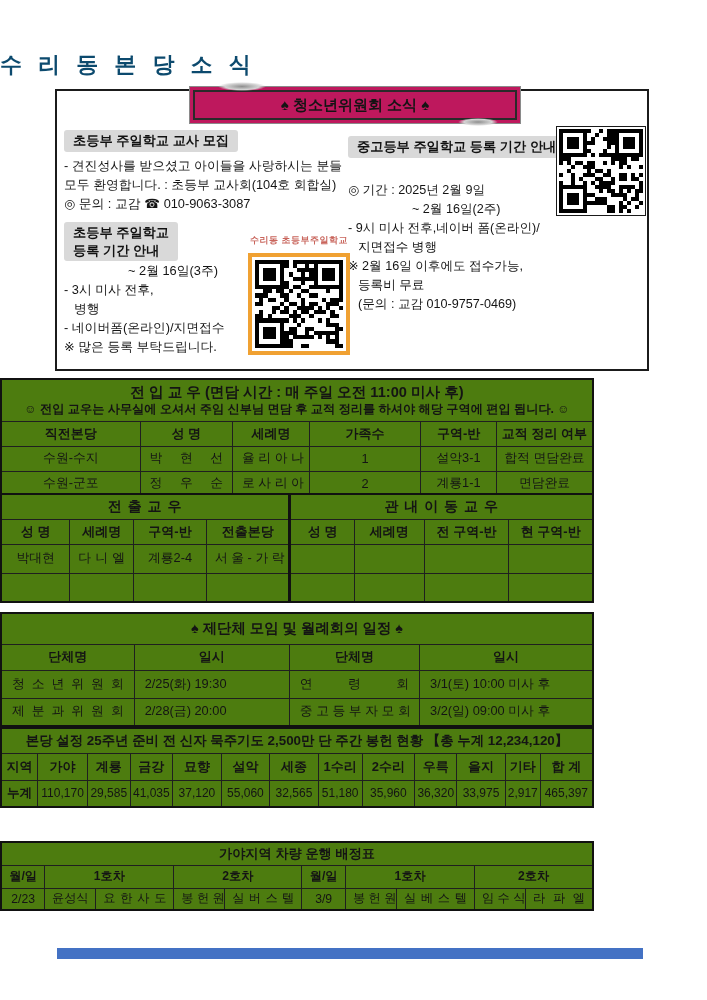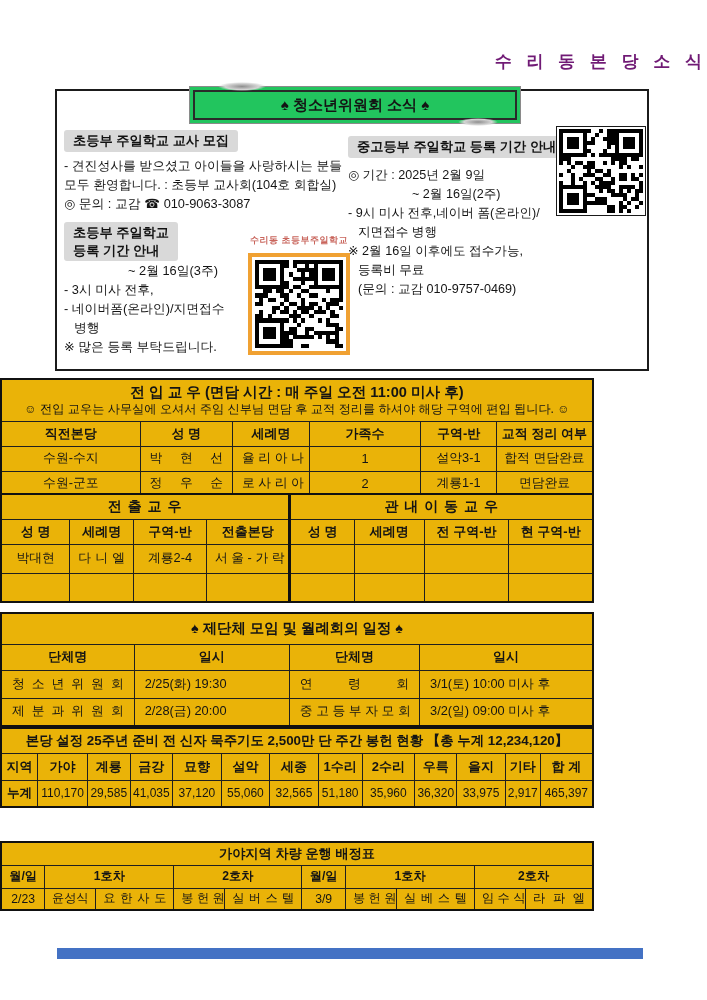--- a/index.html
+++ b/index.html
@@ -3,73 +3,73 @@
 <meta charset="utf-8">
 <style>
   * { margin:0; padding:0; box-sizing:border-box; }
   html,body { background:#ffffff; }
   #page {
     position:relative; width:707px; height:1000px; background:#fff;
     font-family:"Liberation Sans","DejaVu Sans",sans-serif; color:#141414; overflow:hidden;
   }
   
   .title {
-    position:absolute; top:50px; left:0; width:100%; text-align:right;
-    font-size:17px; font-weight:bold; letter-spacing:5px; color:#701a75;
+    position:absolute; top:50px; left:0; width:100%; text-align:left;
+    font-size:22px; font-weight:bold; letter-spacing:5px; color:#0c4a6e;
   }
   
   .youth-box {
     position:absolute; left:55px; top:89px; width:594px; height:282px;
     border:2px solid #1b1b1b; background:#fff;
   }
   .banner {
     position:absolute; left:189px; top:86px; width:332px; height:38px;
-    background:#22c55e; border:1px solid #8a8a8a; padding:3px; z-index:3;
+    background:#be185d; border:1px solid #8a8a8a; padding:3px; z-index:3;
   }
   .banner-inner {
     width:100%; height:100%; border:2px solid #2a2a2a;
     display:flex; align-items:center; justify-content:center;
     font-size:15px; font-weight:bold;
   }
   .orn { position:absolute; background:radial-gradient(closest-side,#8f8f8f,#d5d5d5 70%,transparent); border-radius:50%; }
   .orn1 { left:28px; top:-5px; width:48px; height:9px; }
   .orn2 { right:22px; bottom:-3px; width:40px; height:8px; }
   .glabel {
     display:inline-block; background:#d9d9d9; color:#111;
     font-size:13.2px; font-weight:bold; padding:2px 9px; border-radius:3px; line-height:1.35;
   }
   .col-left  { position:absolute; left:64px;  top:130px; width:295px; font-size:12.8px; }
   .col-right { position:absolute; left:348px; top:136px; width:250px; font-size:12.6px; }
   .bodyline { line-height:19px; white-space:nowrap; }
-  .mt4 { margin-top:4px; } .mt8 { margin-top:8px; }
+  .mt4 { margin-top:4px; } .mt8 { margin-top:23px; }
   .ind-lg { padding-left:64px; } .ind-sm { padding-left:10px; }
   
   .qr { display:grid; grid-template-columns:repeat(21,1fr); grid-auto-rows:1fr; background:#fff; }
   .qr i { display:block; } .qr .b { background:#000; }
   .qr-mid-wrap { position:absolute; left:246px; top:234px; width:106px; text-align:center; z-index:2; }
   .qr-caption { font-size:9px; font-weight:bold; color:#c9655c; letter-spacing:0.5px; margin-bottom:3px; white-space:nowrap; }
   .qr-frame { display:inline-block; border:4px solid #f0a132; background:#fff; padding:3px; }
   .qr-mid { width:88px; height:88px; }
   .qr-right { position:absolute; left:557px; top:127px; width:88px; height:88px; border:2px solid #fff; outline:1px solid #1a1a1a; }
   
   .tbl-wrap { position:absolute; left:55px; width:594px; }
-  table { width:100%; border-collapse:collapse; table-layout:fixed; background:#eab308; }
+  table { width:100%; border-collapse:collapse; table-layout:fixed; background:#4d7c0f; }
   th,td {
     border:1.5px solid #1f1f1f; text-align:center; vertical-align:middle;
     font-size:12.8px; white-space:nowrap; overflow:hidden; padding:0 2px;
   }
   th { font-weight:bold; font-size:13px; }
   table { border:2px solid #111; }
   .band td, .band th { font-weight:bold; }
   
   #t1 { position:absolute; top:378px; left:0; }
   #t1 tr { height:25px; }
   #t1 tr.band { height:42px; }
   .band-title { font-size:14.6px; font-weight:bold; line-height:1.3; }
-  .band-sub   { font-size:12.2px; font-weight:normal; line-height:1.25; }
+  .band-sub   { font-size:12.2px; font-weight:bold; line-height:1.25; }
   #t1 tbody td:nth-child(2), #t1 tbody td:nth-child(3) { text-align:justify; text-align-last:justify; padding:0 9px; }
   
   #t2 { position:absolute; top:493px; left:0; }
   #t2 tr { height:29px; }
   #t2 tr.band, #t2 tr.hdr { height:25px; }
   #t2 .band th { font-size:14px; letter-spacing:1px; }
   #t2 td:nth-child(5), #t2 .hdr th:nth-child(5), #t2 .band th:nth-child(2) { border-left:3px solid #111; }
   #t2 tbody td:nth-child(2), #t2 tbody td:nth-child(4) { text-align:justify; text-align-last:justify; padding:0 8px; }
   
   #t3 { position:absolute; top:612px; left:0; }
@@ -115,22 +115,22 @@
     <span class="glabel">초등부 주일학교 교사 모집</span>
     <div class="bodyline mt4">- 견진성사를 받으셨고 아이들을 사랑하시는 분들</div>
     <div class="bodyline">모두 환영합니다. : 초등부 교사회(104호 회합실)</div>
     <div class="bodyline">◎ 문의 : 교감 ☎ 010-9063-3087</div>
     <span class="glabel mt8" style="margin-top:9px;">
       <span style="display:block;text-align:center;">초등부 주일학교</span>
       <span style="display:block;">등록 기간 안내</span>
     </span>
     <div class="bodyline ind-lg">~ 2월 16일(3주)</div>
     <div class="bodyline">- 3시 미사 전후,</div>
+    <div class="bodyline ind-sm">병행</div>
     <div class="bodyline">- 네이버폼(온라인)/지면접수</div>
-    <div class="bodyline ind-sm">병행</div>
     <div class="bodyline">※ 많은 등록 부탁드립니다.</div>
   </div>
 
   <div class="qr-mid-wrap">
     <div class="qr-caption">수리동 초등부주일학교</div>
     <span class="qr-frame">
       <div class="qr qr-mid">
           <i class="b"></i>
           <i class="b"></i>
           <i class="b"></i>

